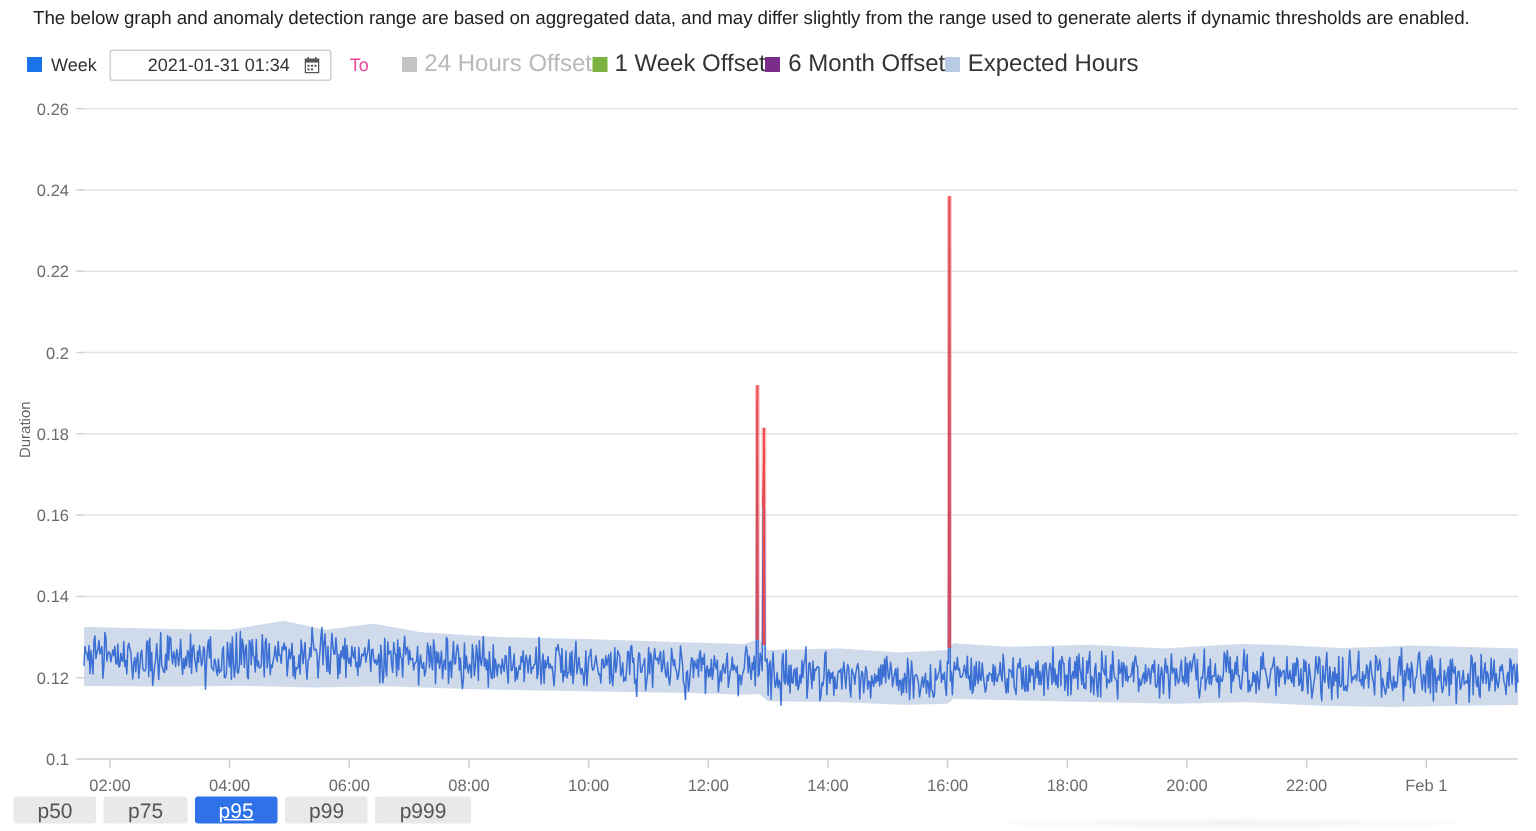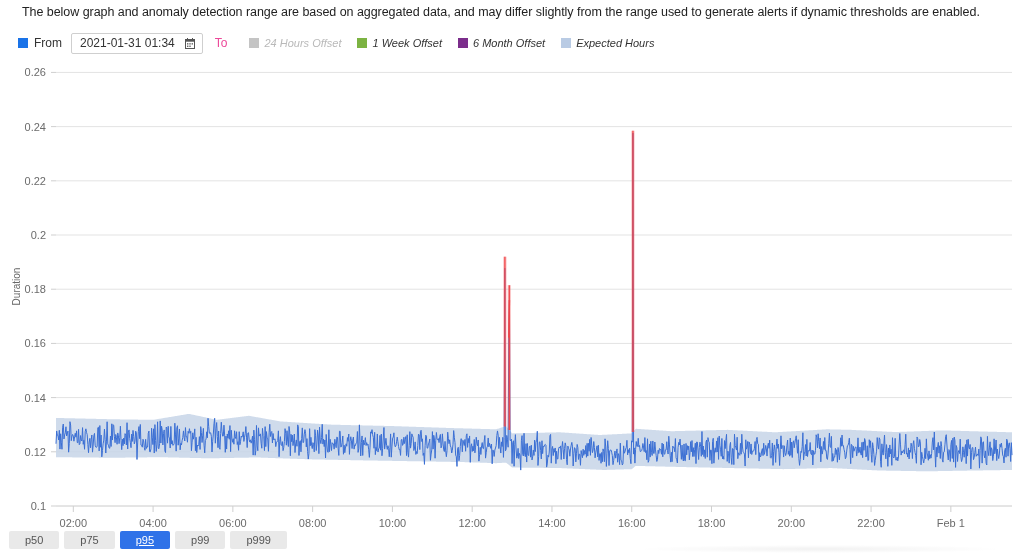--- a/index.html
+++ b/index.html
@@ -59,40 +59,41 @@
     background: #fff;
     display: flex;
     align-items: center;
     padding: 0 7px 0 8px;
     gap: 10px;
   }
   .date-val {
     font-size: 12px;
     color: #333;
     line-height: 19px;
+    margin-left: 16px;
   }
   .cal-icon {
     width: 10px;
     height: 11px;
     position: relative;
     flex: 0 0 auto;
   }
   .cal-icon svg { display:block; }
   .to-label {
     margin-left: 12px;
     font-size: 12px;
     color: #ec4899;
   }
   .legend-item {
     display: flex;
     align-items: center;
-    margin-left: 16px;
+    margin-left: 0;
   }
   .legend-item.first { margin-left: 22px; }
-  .legend-item .lbl { margin-left: 5px; font-size: 11px; font-style: italic; }
+  .legend-item .lbl { margin-left: 5px; font-size: 16px; }
   .legend-item.disabled .lbl { color: #b9b9b9; }
 
   
   #chart-wrap {
     position: absolute;
     left: 0;
     top: 56px;
     width: 1024px;
     height: 480px;
   }
@@ -122,21 +123,21 @@
     display: flex;
     gap: 5px;
   }
   .pct-btn {
     height: 18px;
     min-width: 28px;
     padding: 0 16px;
     box-sizing: border-box;
     background: #e9e9e9;
     border-radius: 2px;
-    font-size: 11px;
+    font-size: 14px;
     line-height: 18px;
     text-align: center;
     color: #555;
     cursor: pointer;
     user-select: none;
   }
   .pct-btn.active {
     background: #2f72e8;
     color: #ffffff;
   }
@@ -154,21 +155,21 @@
 </style>
 </head>
 <body>
 
 <div class="notice">The below graph and anomaly detection range are based on aggregated data, and may differ slightly from the range used to generate alerts if dynamic thresholds are enabled.</div>
 
 <div class="toolbar">
 
   <span class="sw" id="series-swatch" style="background: rgb(26, 115, 232);"></span>
 
-  <span class="tb-label">From</span>
+  <span class="tb-label">Week</span>
 
   <div class="date-box">
     <span class="date-val">2021-01-31 01:34</span>
     <span class="cal-icon">
       <svg width="10" height="11" viewBox="0 0 10 11">
         <rect x="0.5" y="1.5" width="9" height="9" fill="none" stroke="#555" stroke-width="1"></rect>
         <rect x="0.5" y="1.5" width="9" height="2.2" fill="#555"></rect>
         <rect x="2" y="0" width="1" height="2" fill="#555"></rect>
         <rect x="7" y="0" width="1" height="2" fill="#555"></rect>
         <rect x="2" y="5.2" width="1.4" height="1.3" fill="#555"></rect>

